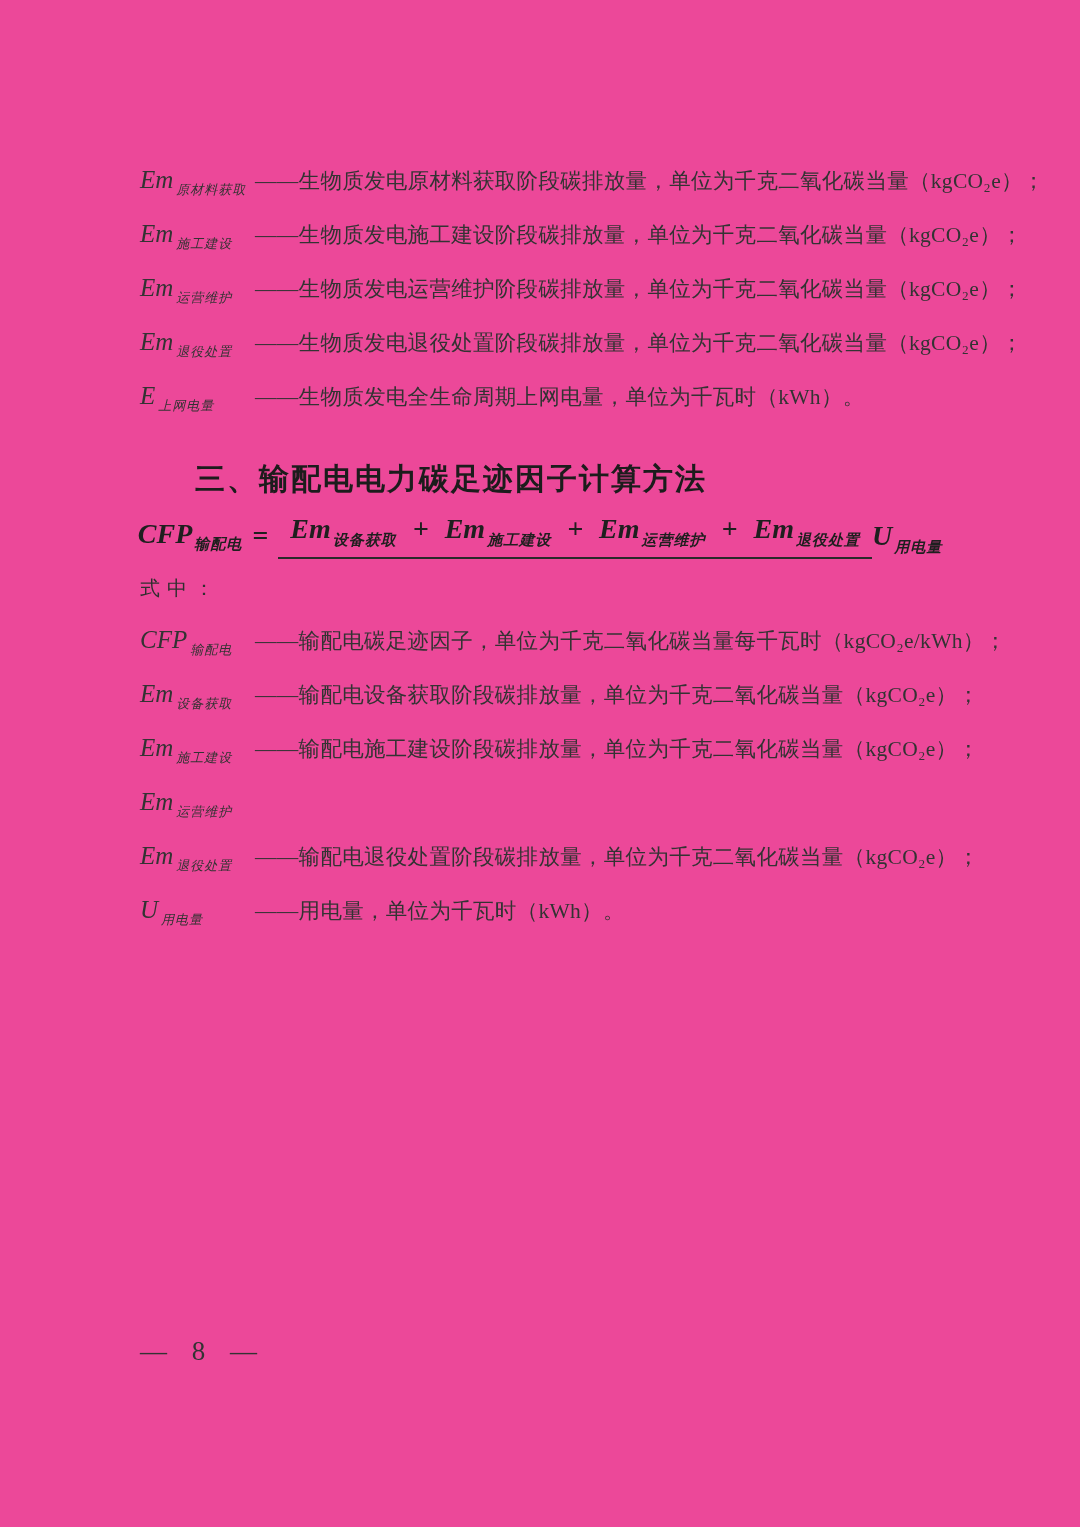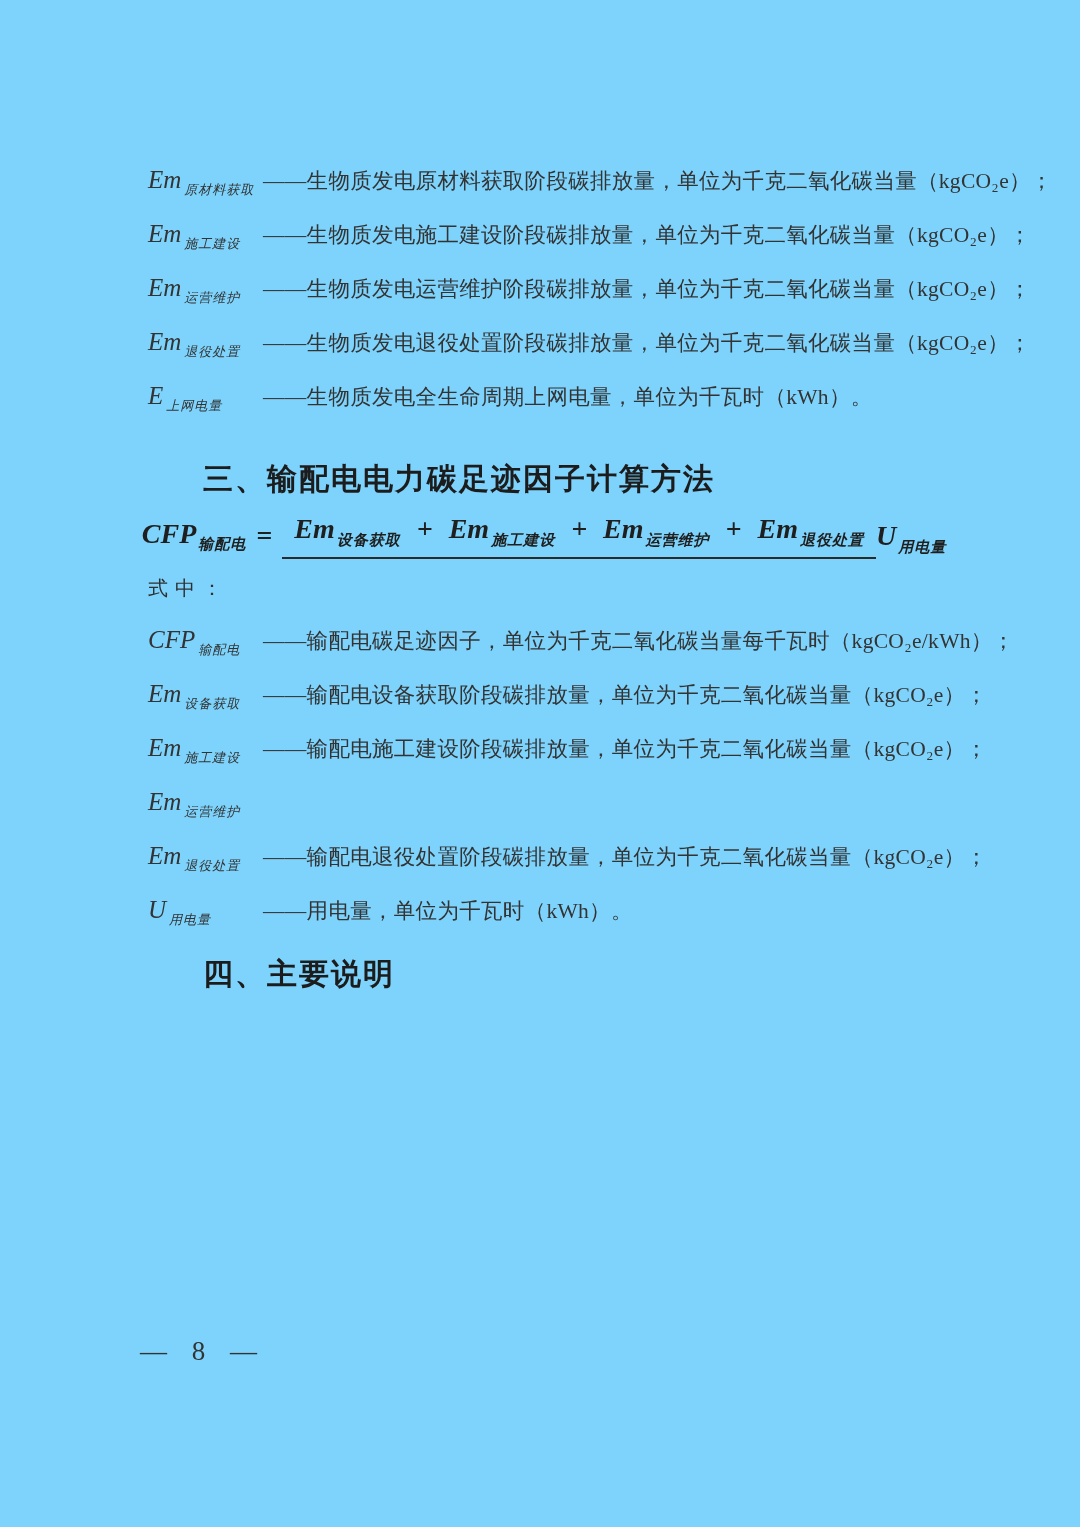--- a/index.html
+++ b/index.html
@@ -1,25 +1,24 @@
 <!DOCTYPE html>
 <html><head>
 <meta charset="utf-8">
 <style>
   * { margin: 0; padding: 0; box-sizing: border-box; }
   html, body { background: #ffffff; }
   .page {
     position: relative;
     width: 1080px;
     height: 1527px;
-    background: #7dd3fc;
+    background: #ec4899;
     font-family: "Liberation Serif", "DejaVu Serif", serif;
     color: #2f2f2f;
     overflow: hidden;
-    padding-left: 8px;
   }
   .content {
     padding: 168px 140px 0 140px;
   }
 
   
   .def-row {
     display: flex;
     align-items: baseline;
     margin-bottom: 20px;
@@ -190,19 +189,18 @@
       <div class="def-row">
         <span class="def-sym"><span class="sym-main">Em</span><sub>退役处置</sub></span>
         <span class="def-text">——输配电退役处置阶段碳排放量，单位为千克二氧化碳当量（kgCO₂e）；</span>
       </div>
       <div class="def-row">
         <span class="def-sym"><span class="sym-main">U</span><sub>用电量</sub></span>
         <span class="def-text">——用电量，单位为千瓦时（kWh）。</span>
       </div>
     </div>
 
-    <div class="sec-heading sec-heading-4">四、主要说明</div>
 
 
   </div>
 
   <div class="page-footer">— 8 —</div>
 </div>
 
 </body></html>

